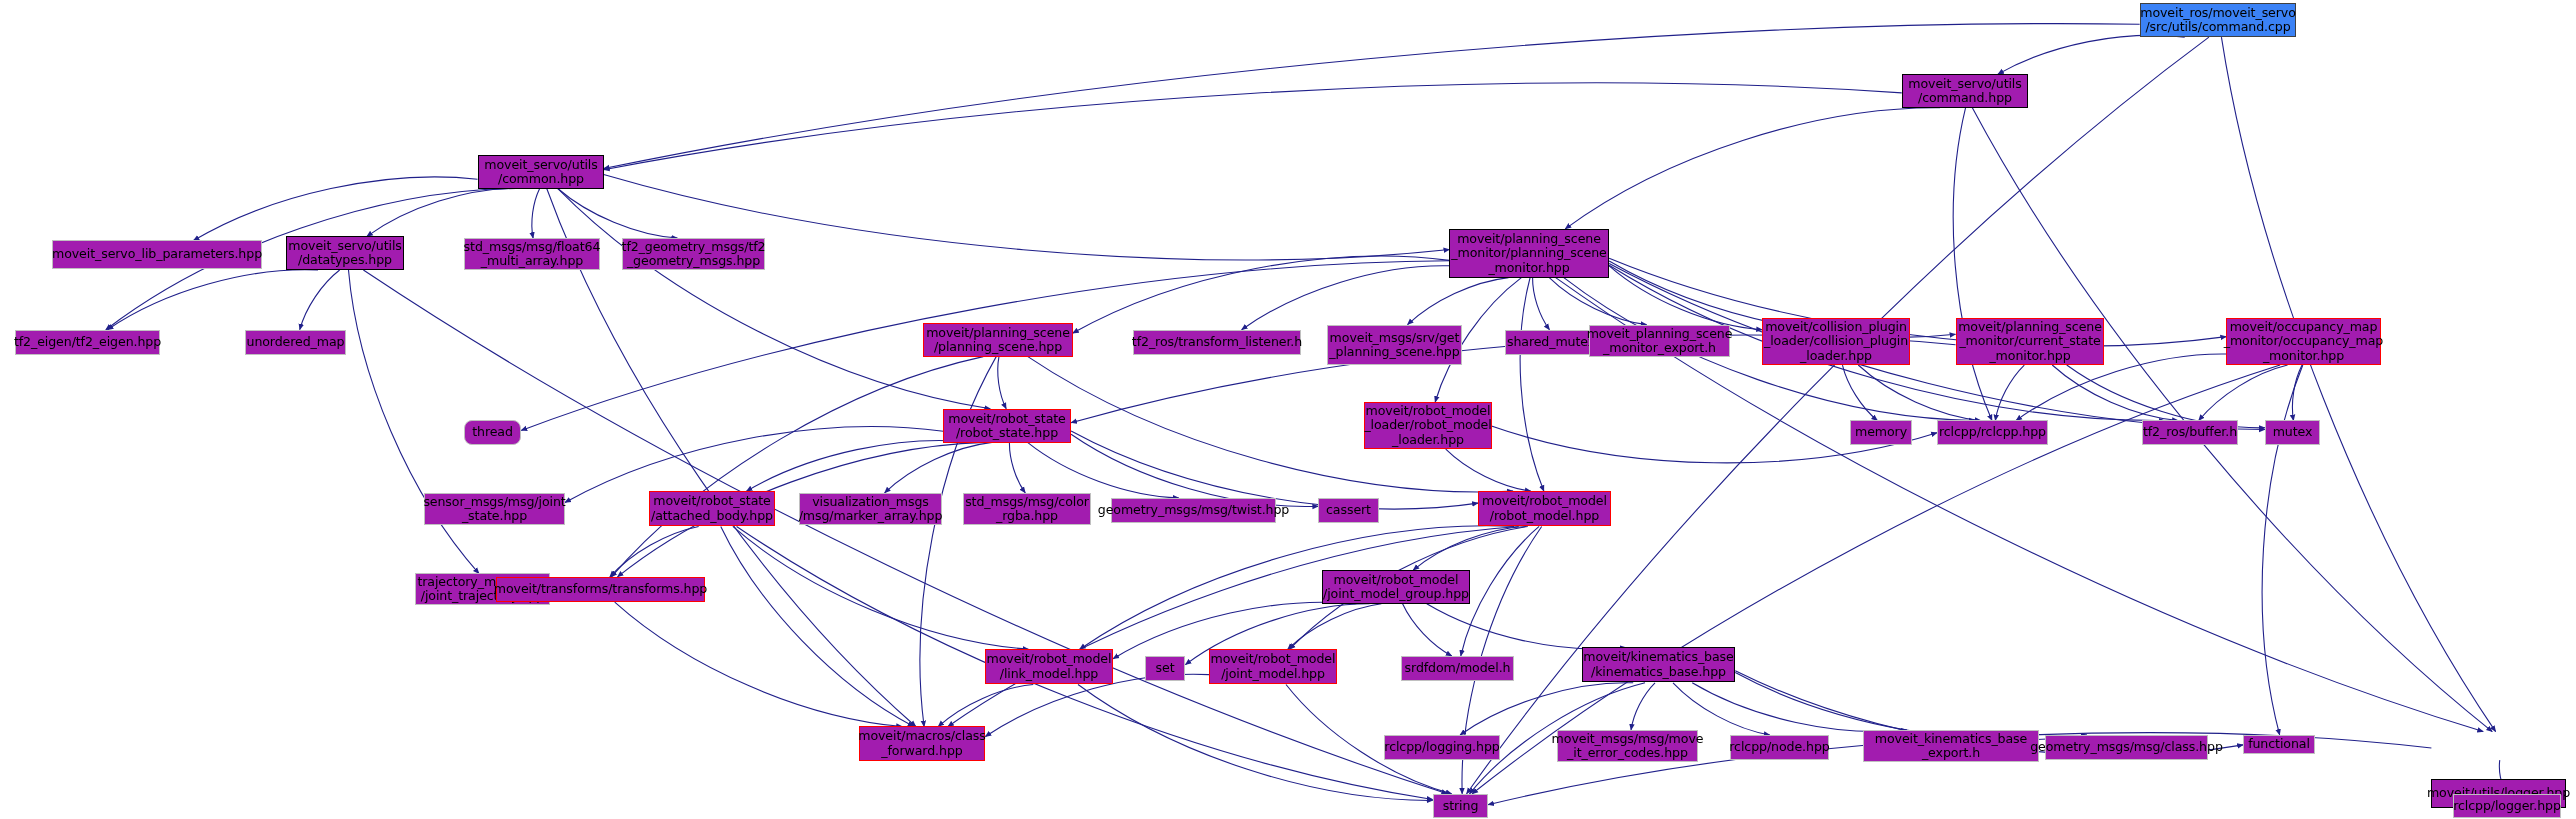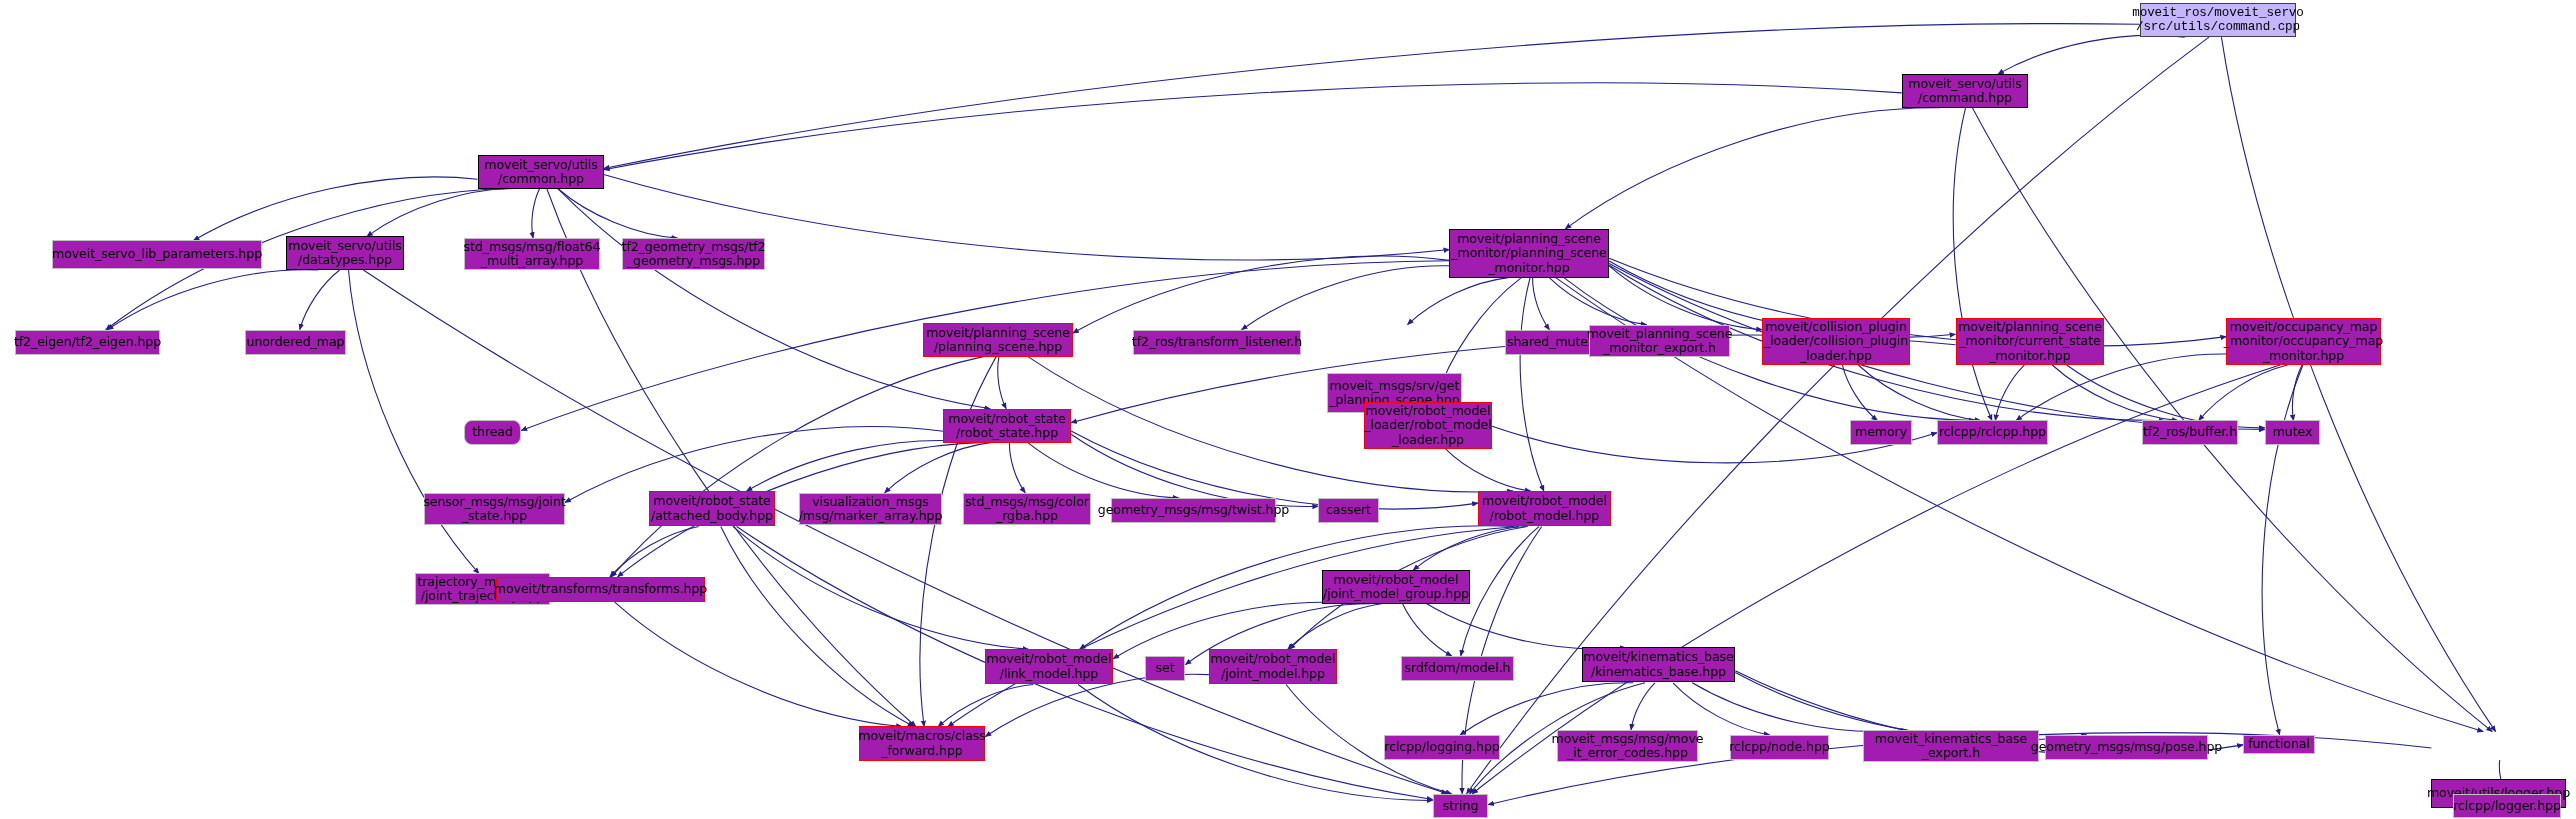--- a/index.html
+++ b/index.html
@@ -25,21 +25,21 @@
     color:#000000;
     font-size:12.6px;
     line-height:1.12;
     letter-spacing:-0.1px;
     white-space:pre-line;
     padding:0.8px 2.5px;
     z-index:5;
   }
   .node.red{border:1.7px solid #ff0000;}
   .node.black{border:0.8px solid #000000;}
-  .node.root{border:0.8px solid #404040;background:#c4b5fd;font-family:Liberation Mono, monospace;}
+  .node.root{border:0.8px solid #404040;background:#3b82f6;}
   .node.thick{border:1.7px solid #000000;margin-top:48px;}
 </style>
 </head>
 <body>
 
 <div id="canvas">
   <svg id="edges" viewBox="0 0 3064 975" width="2576" height="820">
       <defs>
         <marker id="arrow" viewBox="0 0 10 10" refX="9" refY="5" markerWidth="6" markerHeight="6" orient="auto-start-reverse">
           <path d="M 0 0.8 L 10 5 L 0 9.2 z" fill="#20208a"></path>
@@ -149,21 +149,21 @@
     <div class="node " style="left: 622px; top: 238px; width: 143px; height: 32px;">tf2_geometry_msgs/tf2
 _geometry_msgs.hpp</div>
     <div class="node black" style="left: 1449px; top: 229px; width: 160px; height: 49px;">moveit/planning_scene
 _monitor/planning_scene
 _monitor.hpp</div>
     <div class="node " style="left: 15px; top: 330px; width: 145px; height: 25px;">tf2_eigen/tf2_eigen.hpp</div>
     <div class="node " style="left: 245px; top: 330px; width: 101px; height: 25px;">unordered_map</div>
     <div class="node red" style="left: 923px; top: 323px; width: 150px; height: 34px;">moveit/planning_scene
 /planning_scene.hpp</div>
     <div class="node " style="left: 1133px; top: 330px; width: 168px; height: 25px;">tf2_ros/transform_listener.h</div>
-    <div class="node " style="left: 1327px; top: 325px; width: 135px; height: 40px; margin-top: 48px;">moveit_msgs/srv/get
+    <div class="node " style="left: 1327px; top: 325px; width: 135px; height: 40px;">moveit_msgs/srv/get
 _planning_scene.hpp</div>
     <div class="node " style="left: 1505px; top: 330px; width: 92px; height: 25px;">shared_mutex</div>
     <div class="node " style="left: 1589px; top: 325px; width: 141px; height: 32px;">moveit_planning_scene
 _monitor_export.h</div>
     <div class="node red" style="left: 1762px; top: 318px; width: 148px; height: 47px;">moveit/collision_plugin
 _loader/collision_plugin
 _loader.hpp</div>
     <div class="node red" style="left: 1956px; top: 318px; width: 148px; height: 47px;">moveit/planning_scene
 _monitor/current_state
 _monitor.hpp</div>
@@ -206,19 +206,19 @@
     <div class="node black" style="left: 1582px; top: 647px; width: 153px; height: 35px;">moveit/kinematics_base
 /kinematics_base.hpp</div>
     <div class="node red" style="left: 859px; top: 726px; width: 126px; height: 35px;">moveit/macros/class
 _forward.hpp</div>
     <div class="node " style="left: 1384px; top: 735px; width: 116px; height: 25px;">rclcpp/logging.hpp</div>
     <div class="node " style="left: 1557px; top: 730px; width: 141px; height: 32px;">moveit_msgs/msg/move
 _it_error_codes.hpp</div>
     <div class="node " style="left: 1730px; top: 735px; width: 99px; height: 25px;">rclcpp/node.hpp</div>
     <div class="node " style="left: 1863px; top: 730px; width: 176px; height: 32px;">moveit_kinematics_base
 _export.h</div>
-    <div class="node " style="left: 2045px; top: 735px; width: 163px; height: 25px;">geometry_msgs/msg/pose.hpp</div>
+    <div class="node " style="left: 2045px; top: 735px; width: 163px; height: 25px;">geometry_msgs/msg/class.hpp</div>
     <div class="node " style="left: 2243px; top: 735px; width: 72px; height: 19px;">functional</div>
     <div class="node thick" style="left: 2431px; top: 731px; width: 135px; height: 29px;">moveit/utils/logger.hpp</div>
     <div class="node " style="left: 1433px; top: 794px; width: 55px; height: 23.5px;">string</div>
     <div class="node " style="left: 2453px; top: 794px; width: 108px; height: 23.5px;">rclcpp/logger.hpp</div>
   </div>
 
 
 </body></html>

